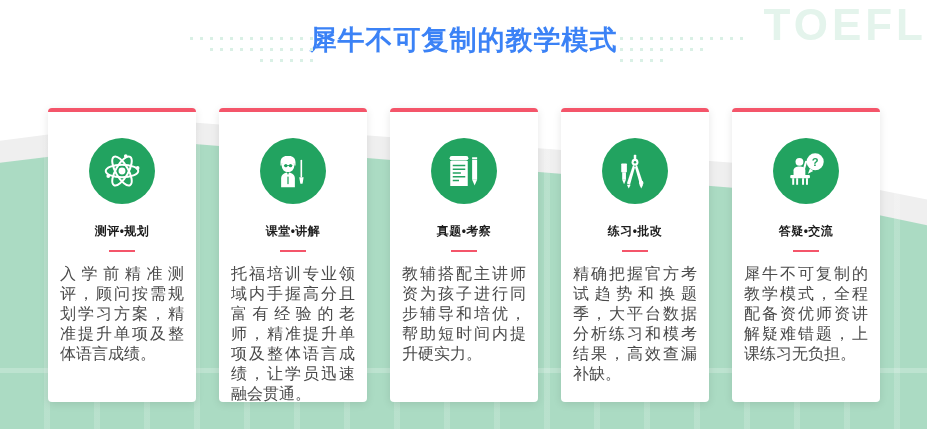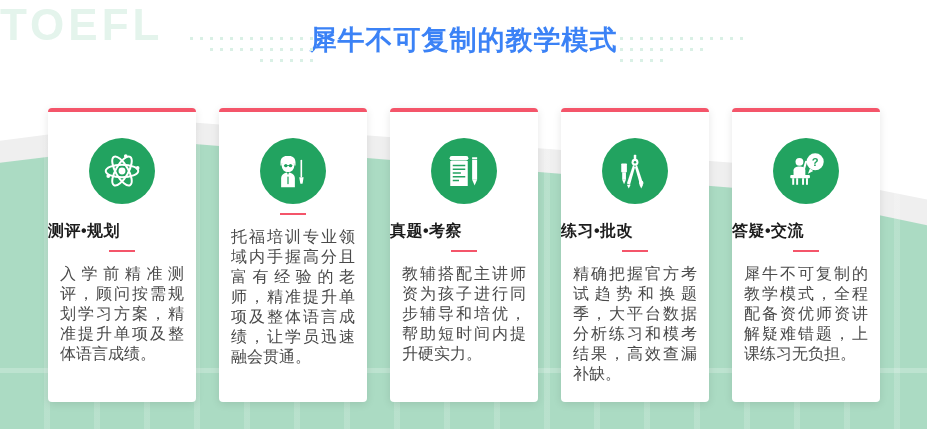--- a/index.html
+++ b/index.html
@@ -86,21 +86,21 @@
     left: 0; top: 0;
     width: 927px;
     height: 95px;
     z-index: 3;
   }
   .watermark {
     position: absolute;
     left: 0;
     top: 2px;
     width: 927px;
-    text-align: left;
+    text-align: right;
     font-size: 44px;
     font-weight: bold;
     letter-spacing: 4px;
     color: #e4f4ec;
     line-height: 46px;
     -webkit-user-select: none;
     user-select: none;
   }
   .page-title {
     position: absolute;
@@ -178,22 +178,22 @@
     border-radius: 50%;
     background: #22a360;
     margin: 26px auto 0 auto;
     display: flex;
     align-items: center;
     justify-content: center;
   }
   .icon-circle svg { display: block; }
   .card-title {
     margin-top: 17px;
-    text-align: left;
-    font-size: 16px;
+    text-align: center;
+    font-size: 12px;
     font-weight: bold;
     color: #1d1d1d;
     letter-spacing: .5px;
     line-height: 20px;
   }
   .title-rule {
     width: 26px;
     height: 2px;
     background: #f4556a;
     margin: 9px auto 0 auto;
@@ -265,20 +265,21 @@
       <circle cx="20.5" cy="23.5" r="2.6" fill="#22a360"></circle>
       <circle cx="28" cy="23.5" r="2.6" fill="#22a360"></circle>
       <rect x="17.5" y="22.6" width="13.5" height="1.5" fill="#22a360"></rect>
       <path d="M13 58V44c0-6 4.5-9 11-10.5C30.5 35 35 38 35 44v14z"></path>
       <path d="M22 33.5l2 5 2-5z" fill="#22a360"></path>
       <rect x="23" y="41" width="2" height="12" fill="#22a360"></rect>
       <rect x="44" y="14" width="2.6" height="28" rx="1.2"></rect>
       <path d="M42 42h7l-1.5 9c0 2-4 2-4 0z"></path>
     </svg>
           </div>
+          <div class="card-title">课堂•讲解</div>
           <div class="title-rule"></div>
           <div class="card-text">托福培训专业领域内手握高分且富有经验的老师，精准提升单项及整体语言成绩，让学员迅速融会贯通。</div>
         </div>
       </div>
       <div class="card">
         <div class="card-topbar"></div>
         <div class="card-inner">
           <div class="icon-circle">
             <svg width="40" height="40" viewBox="0 0 64 64" fill="#fff">
       <rect x="9" y="8" width="30" height="7" rx="3.4"></rect>

